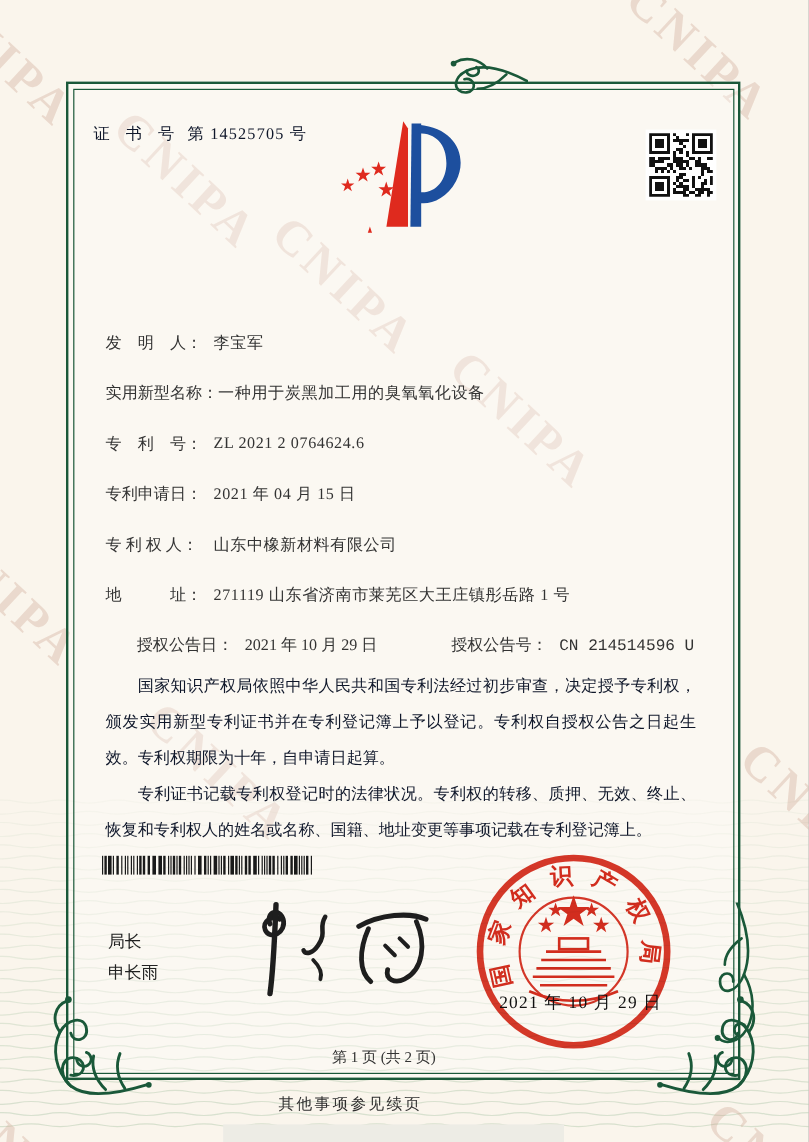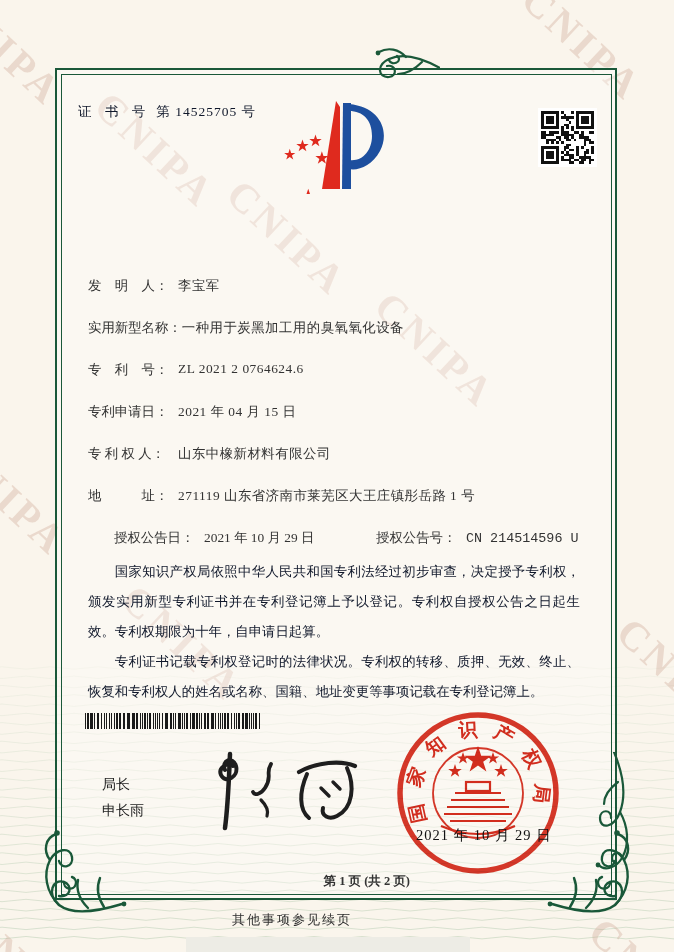--- a/index.html
+++ b/index.html
@@ -47,25 +47,25 @@
   .f-value{flex:1;letter-spacing:0.5px;}
   #grant-row{left:88px;top:529px;width:510px;font-size:13.4px;color:var(--ink);margin-left:26px;}
   #grant-no-pair{position:absolute;left:262px;top:0;font-family:Liberation Mono, monospace;}
   #paras{
     left:88px;top:557px;width:492px;font-size:13.4px;color:#0f172a;
     line-height:30px;text-align:justify;
   }
   #paras p{margin:0;text-indent:2em;}
   #barcode{left:85px;top:713px;}
   #director{left:90px;top:771px;font-family:"Liberation Sans","DejaVu Sans",sans-serif;
-    font-size:14px;color:#222;line-height:26px;margin-left:12px;}
+    font-size:14px;color:#222;line-height:26px;}
   #signature{left:195px;top:750px;}
   #seal{left:393px;top:708px;mix-blend-mode:multiply;}
   #seal-date{left:416px;top:826px;font-size:14.5px;color:#111;letter-spacing:1px;z-index:6;}
-  #page-info{left:230px;top:873px;width:180px;text-align:right;font-size:12.5px;color:#333;font-weight:bold;}
+  #page-info{left:230px;top:873px;width:180px;text-align:center;font-size:12.5px;color:#333;}
   #footer-note{left:232px;top:911px;width:180px;text-align:left;font-size:13px;color:#2e2e2e;letter-spacing:2px;}
   #bottom-strip{left:186px;top:937px;width:284px;height:15px;background:#edece5;}
   #qr{left:538px;top:108px;background:#ffffff;padding:3px;line-height:0;}
 </style>
 </head>
 <body>
 
 <div id="page">
 
   <svg id="waves">

